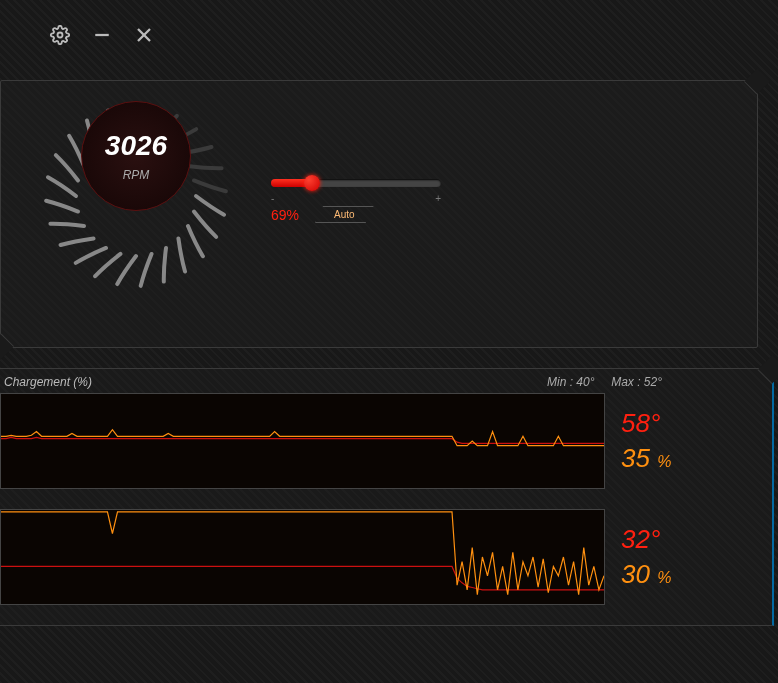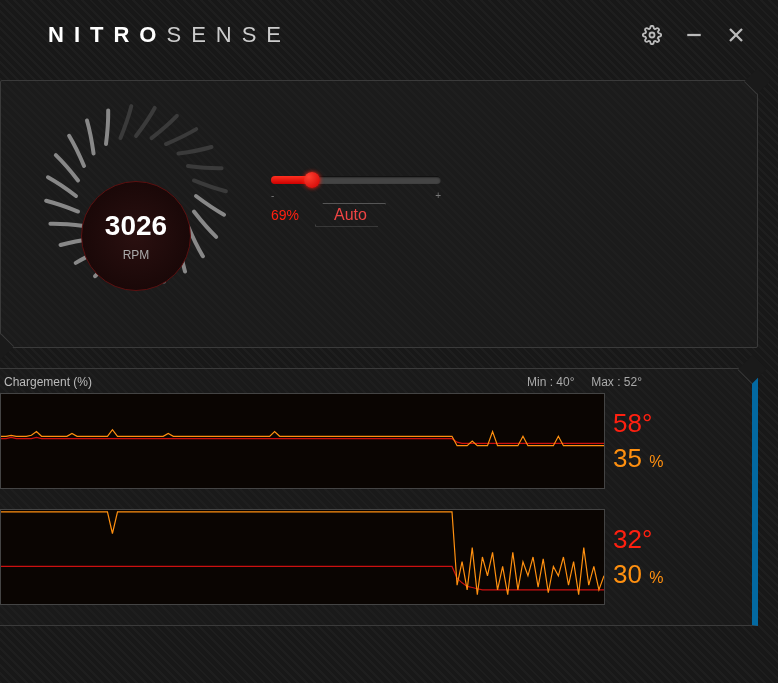--- a/index.html
+++ b/index.html
@@ -62,22 +62,23 @@
     display:flex;
     align-items:center;
     padding: 20px 40px;
     gap: 30px;
   }
   .fan-gauge {
     position: relative;
     width: 190px;
     height: 190px;
     display:flex;
-    align-items:flex-end;
+    align-items:flex-start;
     justify-content:center;
+    font-style:italic;
   }
   .fan-blades {
     position:absolute;
     inset:0;
   }
   .fan-center {
     position: relative;
     width: 110px;
     height: 110px;
     border-radius: 50%;
@@ -114,36 +115,37 @@
     background: radial-gradient(circle at 30% 30%, #ff4030, #cc0000);
     border-radius:50%;
     transform:translateX(-50%);
     box-shadow:0 0 4px #ff2010;
   }
   .slider-labels { display:flex; justify-content:space-between; font-size:10px; color:#777; width:170px; margin-top:2px;}
   .pct-row { display:flex; align-items:center; gap:16px; margin-top:2px;}
   .pct { color:#ff2010; font-size:14px; font-weight:500; }
   .auto-btn {
     border:1px solid #555;
-    color:#ef4444;
-    font-size:16px;
+    color:#fdba74;
+    font-size:10px;
     padding:2px 18px;
     background:transparent;
     clip-path: polygon(8px 0, 100% 0, calc(100% - 8px) 100%, 0 100%);
     cursor:pointer;
   }
 
   .charts-panel {
     position: relative;
-    margin: 20px 20px 0 0;
+    margin: 20px 4px 0 0;
     padding: 6px 0 0 0;
     border-top: 1px solid #3a3a3a;
-    border-right: 6px solid #0369a1;
+    border-right: 2px solid #0369a1;
     border-bottom: 1px solid #3a3a3a;
     background: rgba(30,30,30,0.4);
+    font-style: italic;
   }
   .charts-panel::before {
     content:"";
     position:absolute;
     width:20px; height:20px;
     top:-10px; right:-10px;
     transform:rotate(45deg);
     background:#1a1a1a;
     border-bottom:1px solid #3a3a3a;
   }
@@ -152,40 +154,37 @@
   .chart-row { display:flex; align-items:stretch; margin-bottom:20px; }
   .chart-box {
     position:relative;
     width: 605px;
     height: 96px;
     border:1px solid #444;
     background:#0a0502;
     overflow:hidden;
   }
   .readouts {
-    padding-left: 8px;
+    padding-left: 16px;
     display:flex;
     flex-direction:column;
     justify-content:center;
     gap:4px;
   }
   .temp-v { color:#ff2010; font-size:26px; font-weight:500; }
   .load-v { color:#ff9010; font-size:26px; font-weight:500; }
   .unit { font-size:16px; }
 
   svg.plot { position:absolute; inset:0; width:100%; height:100%; }
 </style>
 </head>
 <body>
 <div class="diagonal-bg"></div>
 
 <div class="header">
-  <div class="logo">
-    <span class="bold">NITRO</span><span>SENSE</span>
-  </div>
   <div class="window-controls">
     <div class="wbtn">
       <svg width="20" height="20" viewBox="0 0 24 24" fill="none" stroke="currentColor" stroke-width="2.2">
           <circle cx="12" cy="12" r="3"></circle>
           <path d="M19.4 15a1.7 1.7 0 0 0 .34 1.87l.06.06a2 2 0 1 1-2.83 2.83l-.06-.06a1.7 1.7 0 0 0-1.87-.34 1.7 1.7 0 0 0-1 1.55V21a2 2 0 1 1-4 0v-.09a1.7 1.7 0 0 0-1-1.55 1.7 1.7 0 0 0-1.87.34l-.06.06a2 2 0 1 1-2.83-2.83l.06-.06a1.7 1.7 0 0 0 .34-1.87 1.7 1.7 0 0 0-1.55-1H3a2 2 0 1 1 0-4h.09a1.7 1.7 0 0 0 1.55-1 1.7 1.7 0 0 0-.34-1.87l-.06-.06a2 2 0 1 1 2.83-2.83l.06.06a1.7 1.7 0 0 0 1.87.34H9a1.7 1.7 0 0 0 1-1.55V3a2 2 0 1 1 4 0v.09a1.7 1.7 0 0 0 1 1.55 1.7 1.7 0 0 0 1.87-.34l.06-.06a2 2 0 1 1 2.83 2.83l-.06.06a1.7 1.7 0 0 0-.34 1.87V9a1.7 1.7 0 0 0 1.55 1H21a2 2 0 1 1 0 4h-.09a1.7 1.7 0 0 0-1.55 1z"></path>
         </svg>
     </div>
     <div class="wbtn">
       <svg width="18" height="18" viewBox="0 0 24 24" stroke="currentColor" stroke-width="3">
           <line x1="3" y1="12" x2="21" y2="12"></line>

